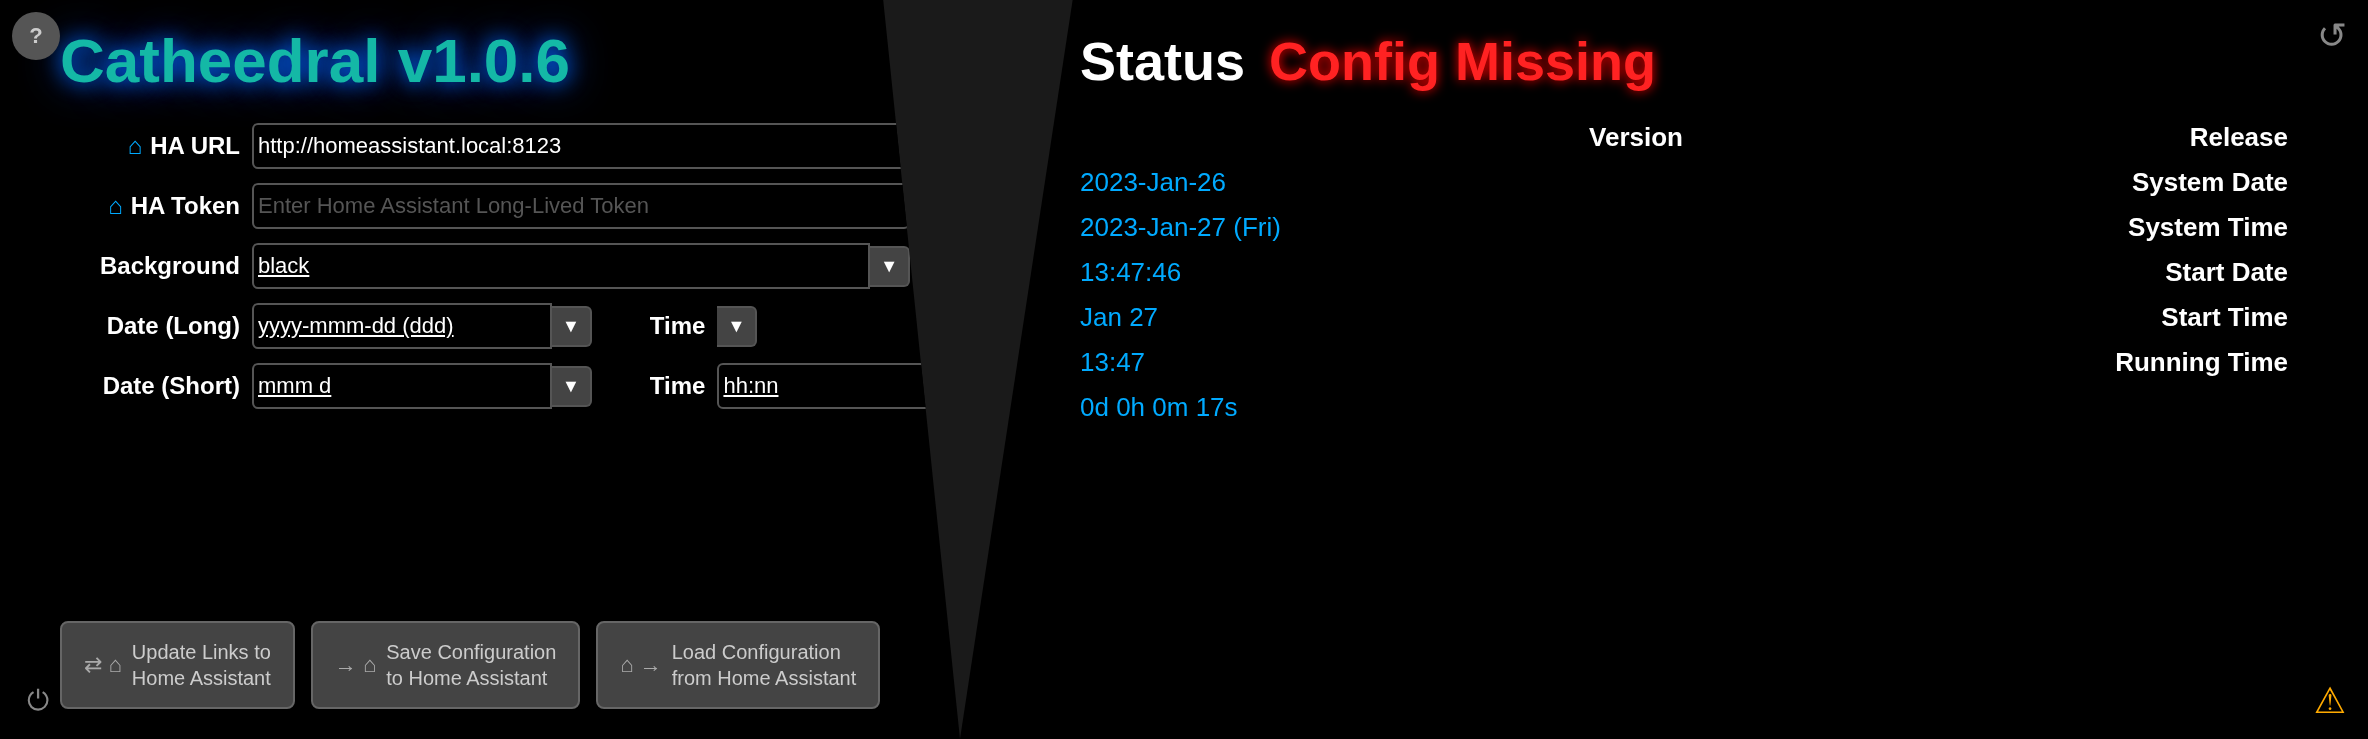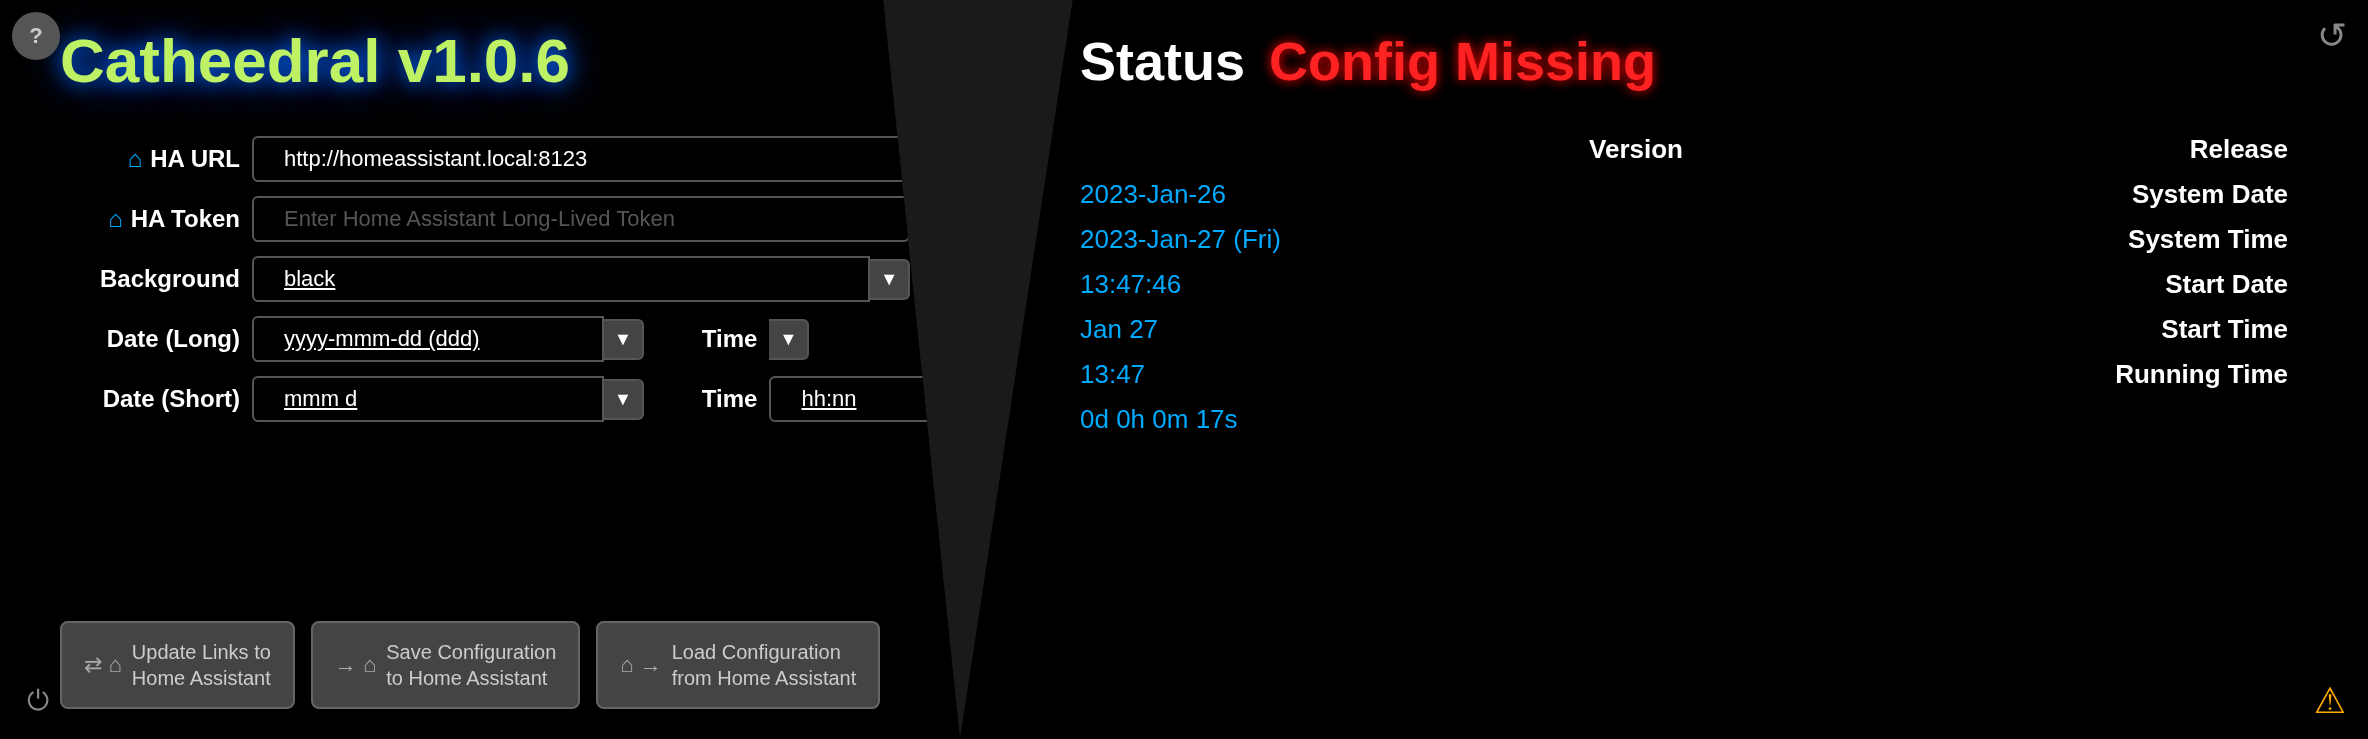--- a/index.html
+++ b/index.html
@@ -36,21 +36,20 @@
 
     
     .right-panel {
       flex: 1;
       background: #000;
       clip-path: polygon(8% 0, 100% 0, 100% 100%, 0 100%);
       display: flex;
       flex-direction: column;
       padding: 30px 80px 30px 120px;
       position: relative;
-      gap: 12px;
     }
 
     
     .corner-tl {
       position: absolute;
       top: 12px;
       left: 12px;
       width: 48px;
       height: 48px;
       background: #555;
@@ -101,23 +100,23 @@
       display: flex;
       align-items: center;
       justify-content: center;
       z-index: 10;
     }
 
     
     .app-title {
       font-size: 62px;
       font-weight: bold;
-      color: #bef264;
+      color: #14b8a6;
       text-shadow: 0 0 20px #0066ff, 0 0 40px #0044cc;
-      margin-bottom: 44px;
+      margin-bottom: 31px;
       line-height: 1;
     }
 
     
     .form-section {
       display: flex;
       flex-direction: column;
       gap: 14px;
       flex: 1;
     }
@@ -144,21 +143,21 @@
       color: #00aaff;
       font-size: 24px;
     }
 
     .form-input {
       background: #000;
       border: 2px solid #555;
       border-radius: 6px;
       color: #fff;
       font-size: 22px;
-      padding: 8px 30px;
+      padding: 8px 4px;
       outline: none;
       flex: 1;
     }
 
     .form-input::placeholder {
       color: #555;
     }
 
     .form-input-with-dropdown {
       display: flex;

